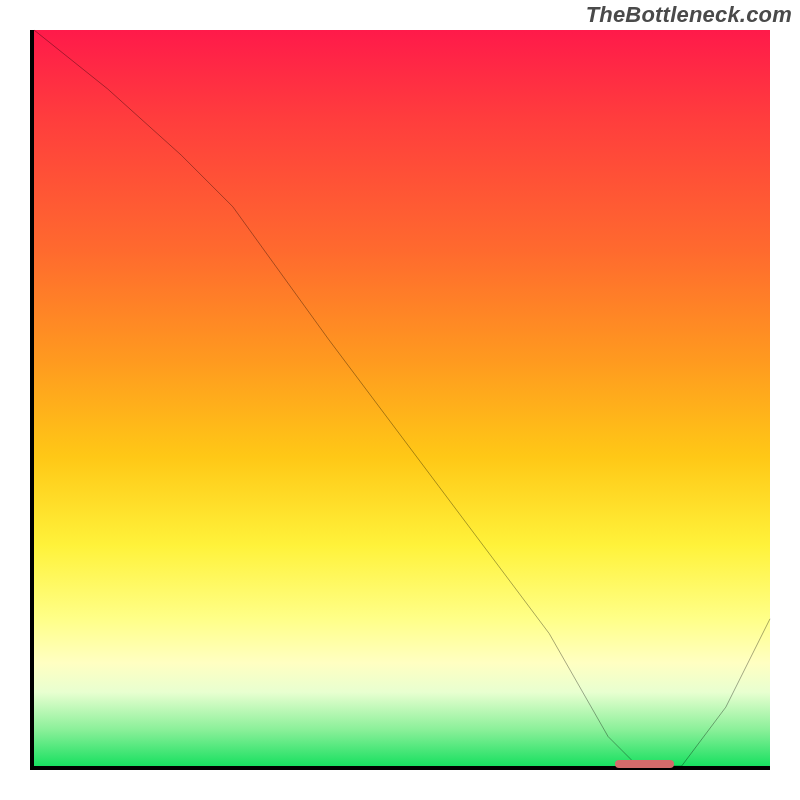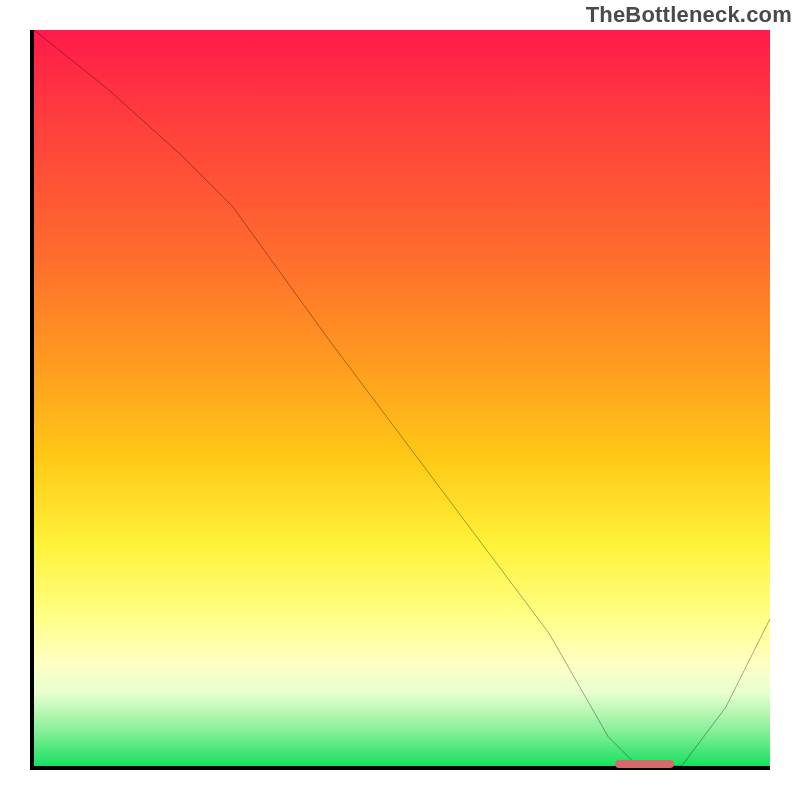--- a/index.html
+++ b/index.html
@@ -8,20 +8,21 @@
     width: 800px;
     height: 800px;
     background: #ffffff;
     font-family: Arial, Helvetica, sans-serif;
     overflow: hidden;
   }
   .chart-container {
     position: relative;
     width: 800px;
     height: 696px;
+    font-style: italic;
   }
   .watermark {
     position: absolute;
     top: 2px;
     right: 8px;
     font-size: 22px;
     font-weight: 600;
     color: #4a4a4a;
     letter-spacing: 0.2px;
     z-index: 5;

